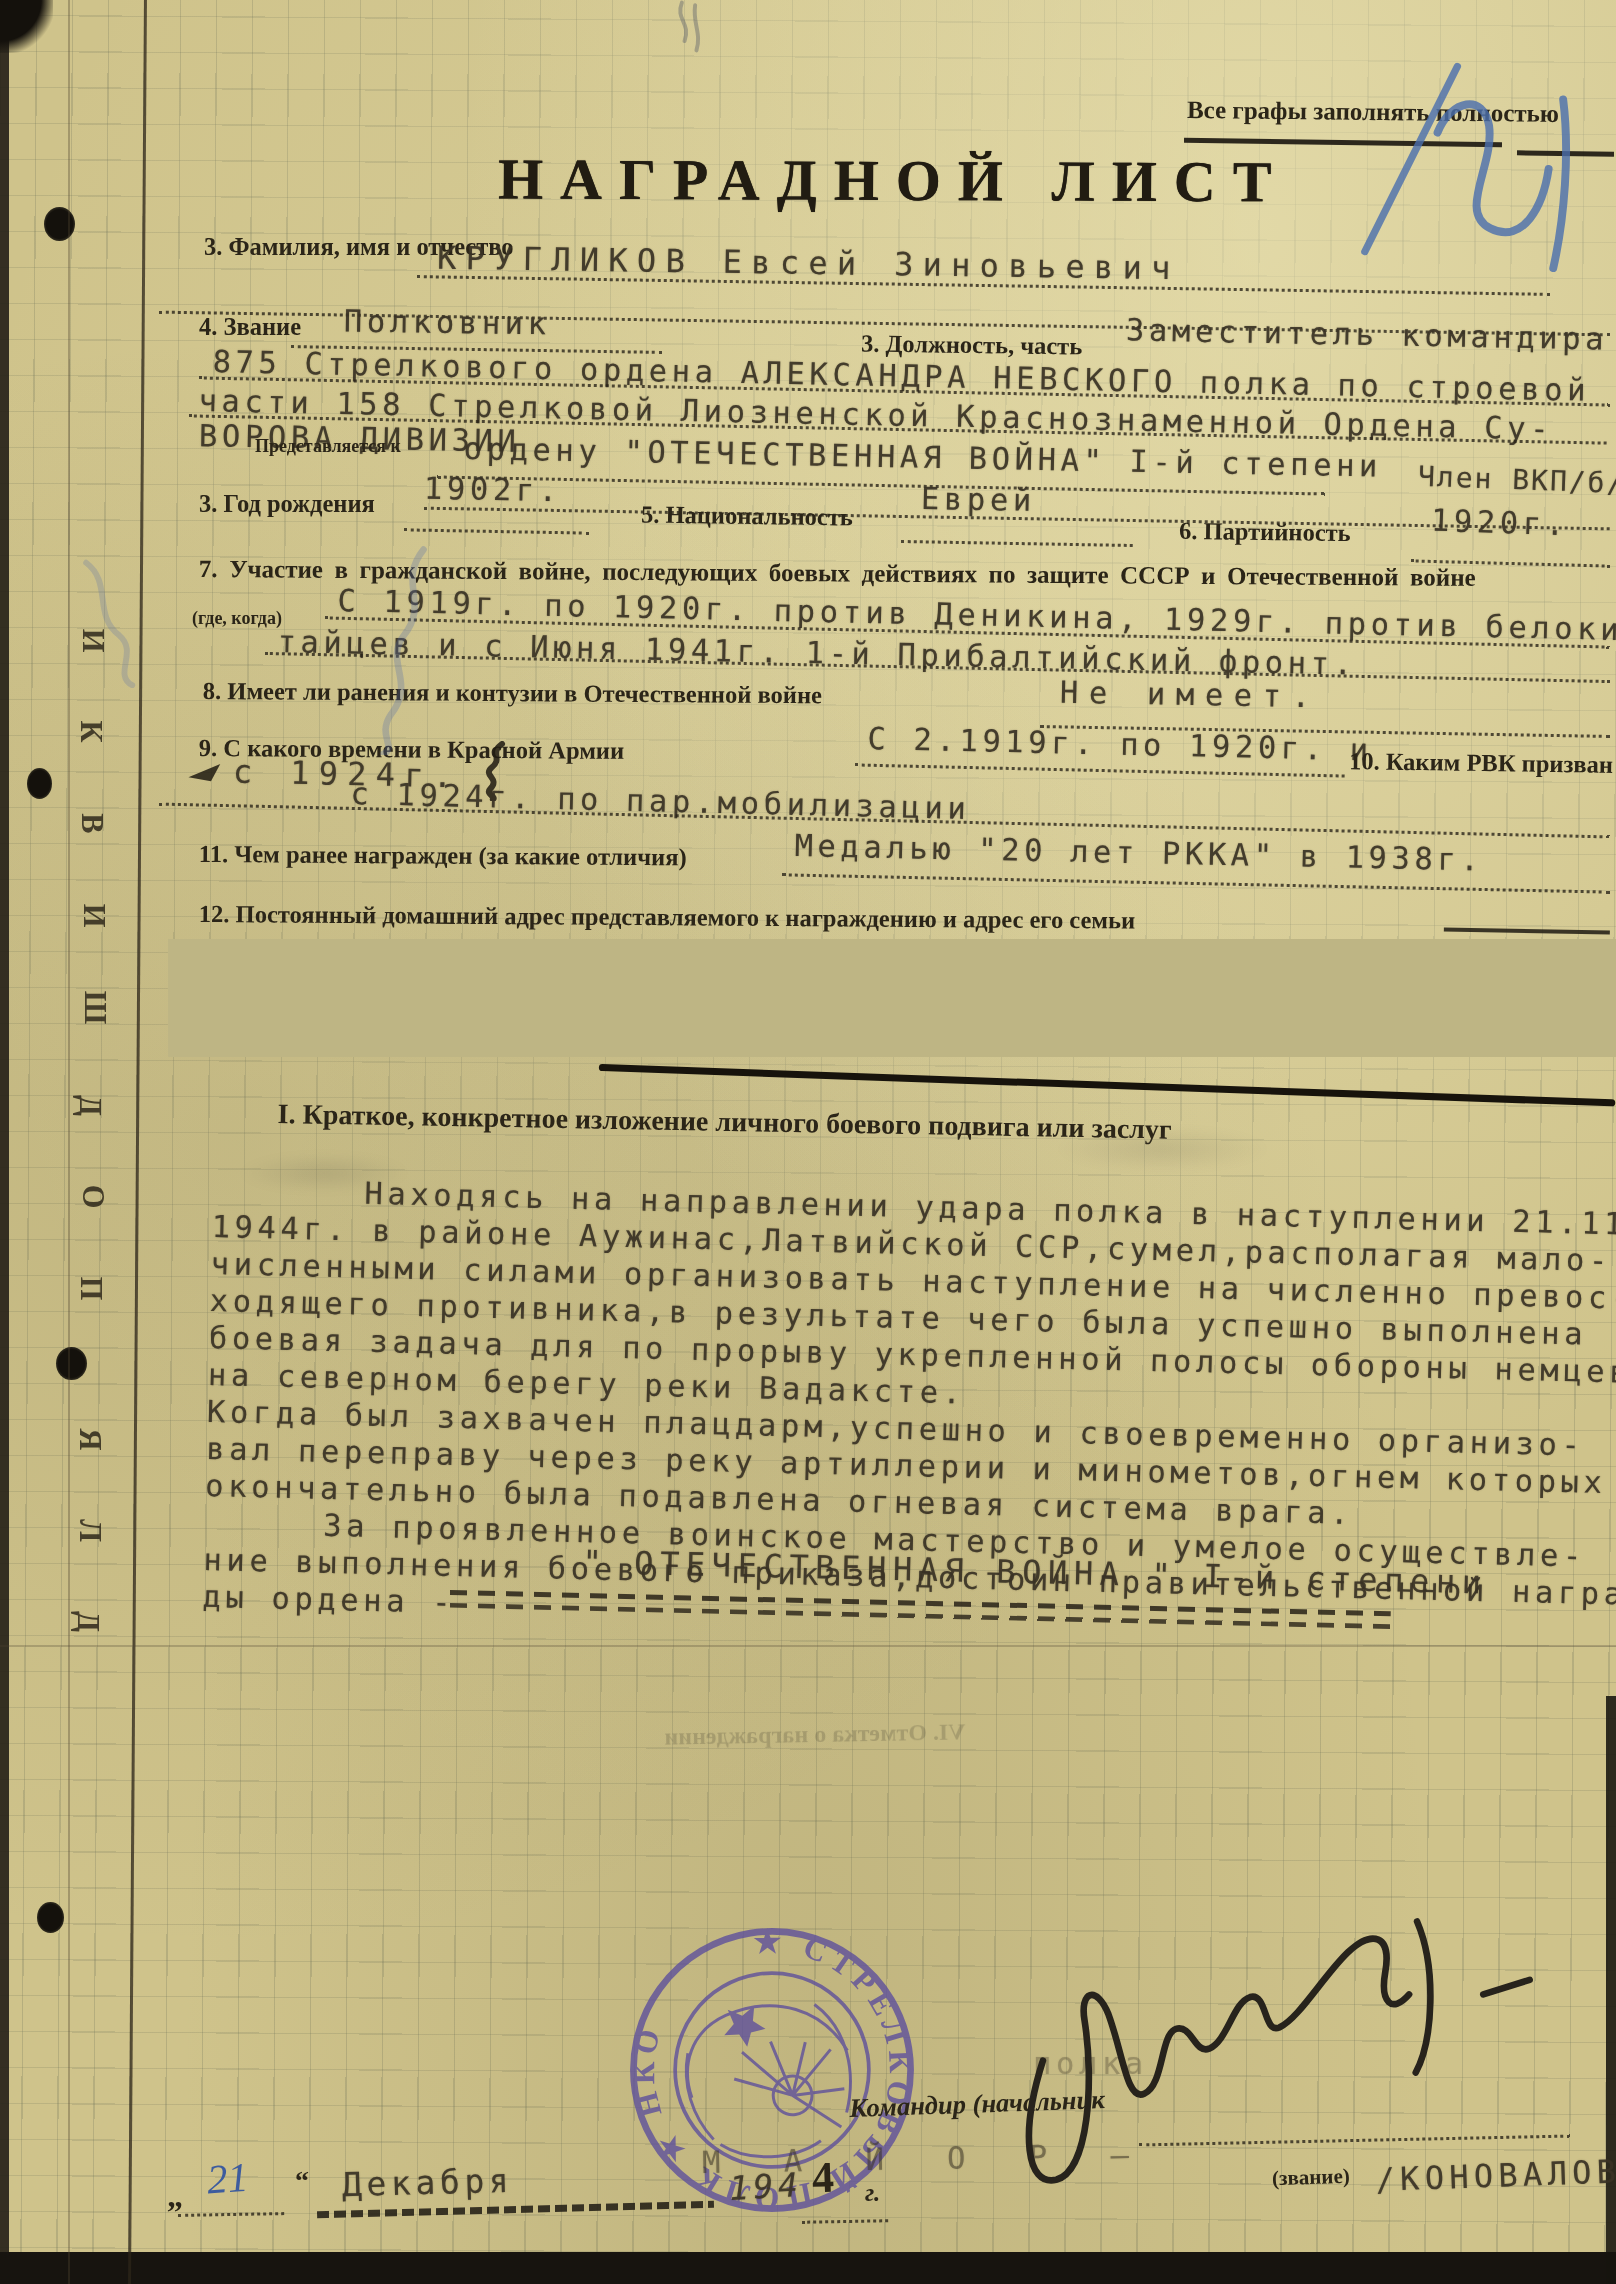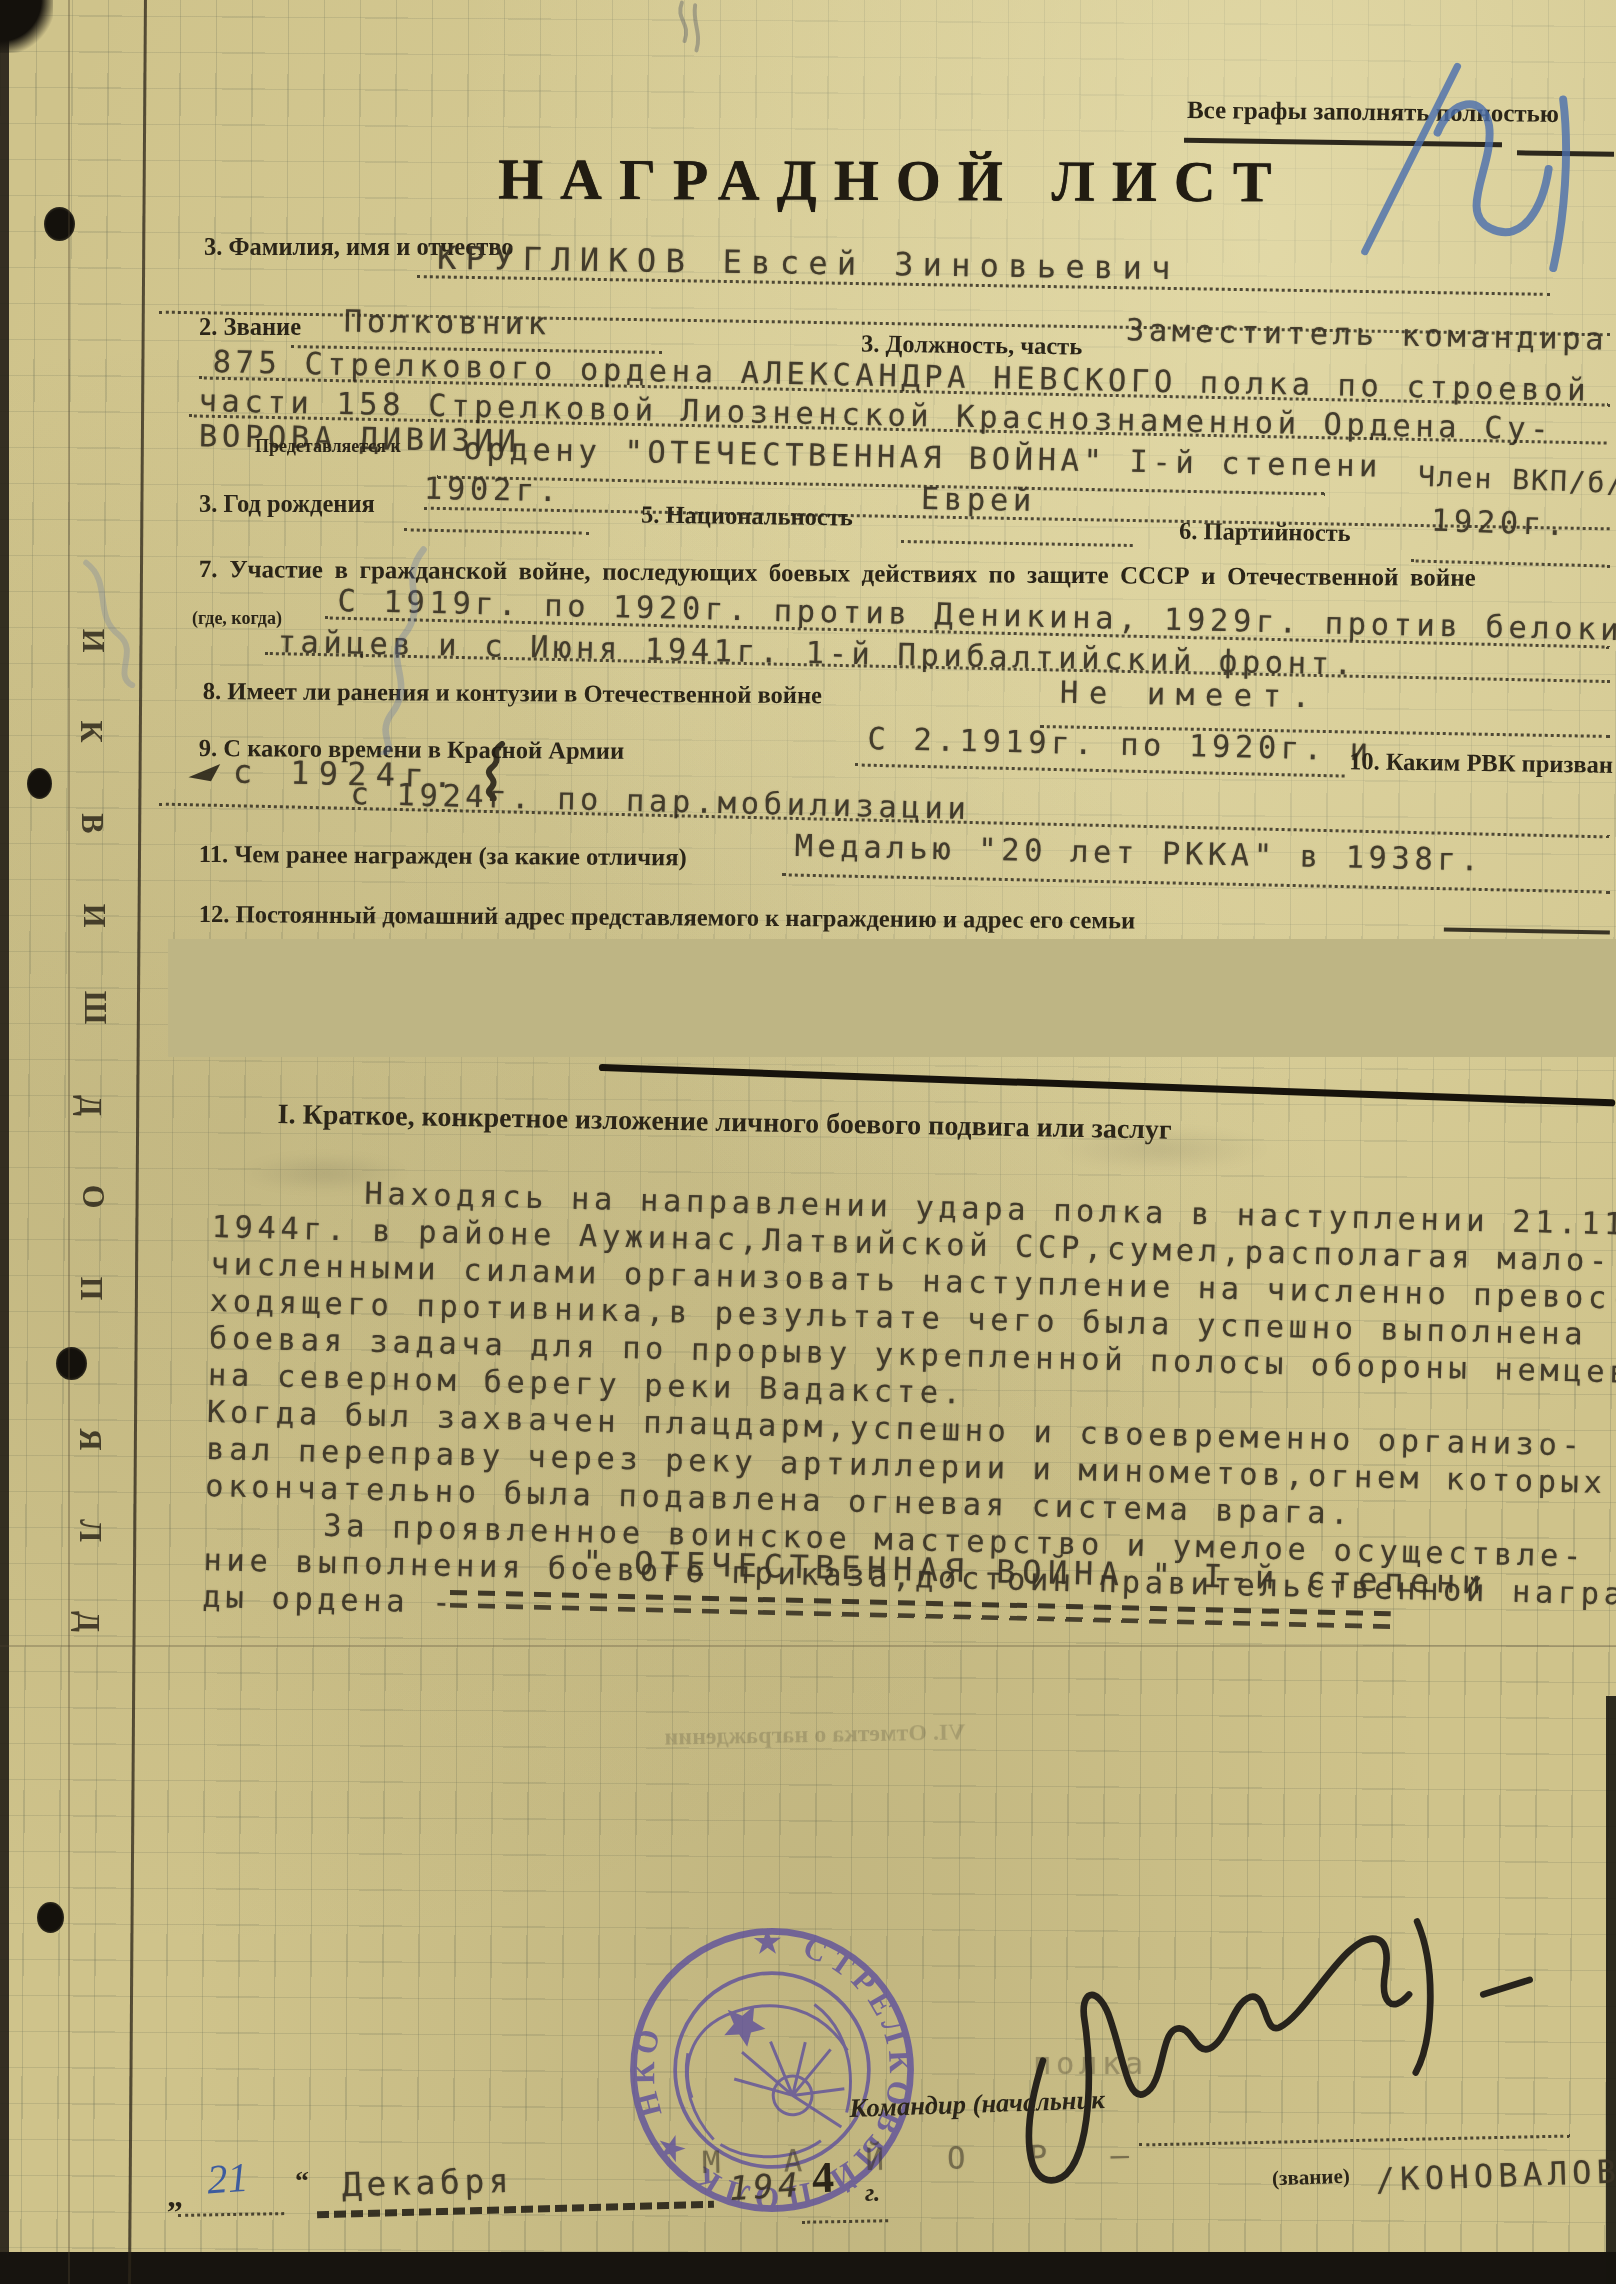--- a/index.html
+++ b/index.html
@@ -67,21 +67,21 @@
   </svg>
   <span class="abs" style="left:1424px;top:79px;font-size:6.6px;color:transparent;">52</span>
 
   <div class="abs" style="left:498px;top:147px;font-size:58px;font-weight:700;letter-spacing:17px;color:#211c12;transform:rotate(.2deg);text-shadow:0 0 0.7px #211c12;">НАГРАДНОЙ  ЛИСТ</div>
 
   <span class="abs lbl" style="left:204px;top:233px;">3. Фамилия, имя и отчество</span>
   <span class="abs typed typed-lg" style="left:437px;top:244px;transform:rotate(.8deg);">КРУГЛИКОВ Евсей Зиновьевич</span>
   <div class="abs dotline" style="left:417px;top:252px;width:1133px;height:32px;transform:rotate(.9deg);"></div>
   <div class="abs dotline" style="left:159px;top:290px;width:1451px;height:32px;transform:rotate(.9deg);"></div>
 
-  <span class="abs lbl" style="left:199px;top:313px;">2. Звание</span>
+  <span class="abs lbl" style="left:199px;top:313px;">4. Звание</span>
   <span class="abs typed" style="left:344px;top:305px;transform:rotate(.8deg);">Полковник</span>
   <div class="abs dotline" style="left:291px;top:317px;width:371px;height:30.5px;transform:rotate(.9deg);"></div>
   <span class="abs lbl" style="left:861px;top:331px;transform:rotate(.8deg);">3. Должность, часть</span>
   <span class="abs typed" style="left:1126px;top:317px;transform:rotate(1.1deg);">Заместитель командира</span>
   <span class="abs typed" style="left:213px;top:344px;transform:rotate(1.2deg);transform-origin:left top;">875 Стрелкового ордена АЛЕКСАНДРА НЕВСКОГО полка по строевой</span>
   <div class="abs dotline" style="left:199px;top:363px;width:1411px;height:26.5px;transform:rotate(1.1deg);"></div>
   <span class="abs typed" style="left:199px;top:383px;transform:rotate(1.2deg);transform-origin:left top;">части 158 Стрелковой Лиозненской Краснознаменной Ордена Су-</span>
   <div class="abs dotline" style="left:189px;top:401px;width:1418px;height:26.5px;transform:rotate(1.1deg);"></div>
   <span class="abs typed" style="left:199px;top:421px;transform:rotate(1deg);">ВОРОВА ДИВИЗИИ</span>
 

